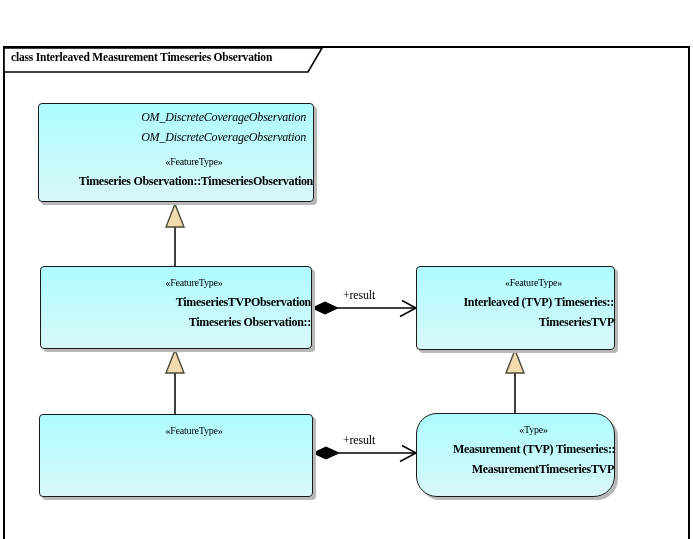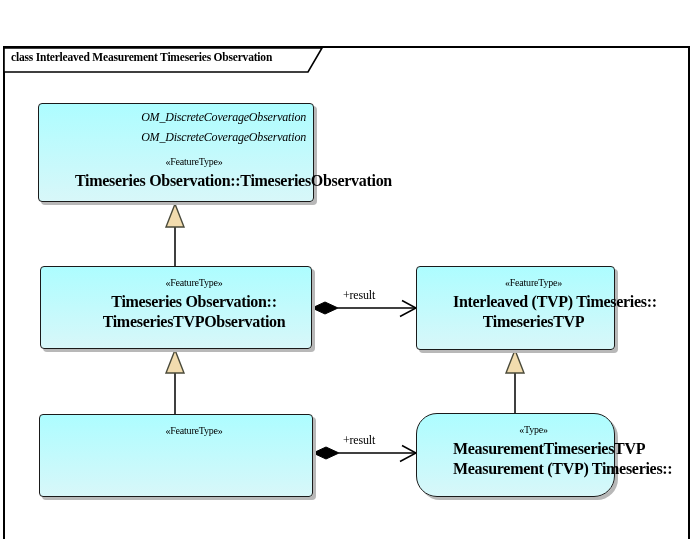--- a/index.html
+++ b/index.html
@@ -28,25 +28,26 @@
     padding-top:7px;
     padding-left:36px;
   }
   .stereo{
     font-size:10px;
     line-height:18px;
     letter-spacing:-0.2px;
     white-space:nowrap;
   }
   .cname{
-    font-size:16px;
+    font-size:12px;
     font-weight:bold;
     line-height:20px;
     letter-spacing:-0.3px;
     white-space:nowrap;
+    text-align:right;
   }
   .inherit{
     font-size:12px;
     font-style:italic;
     text-align:right;
     padding-right:7px;
     line-height:20px;
     letter-spacing:-0.2px;
     white-space:nowrap;
   }
@@ -114,36 +115,36 @@
 
   <div class="uml-box" style="left:38px;top:60px;width:276px;height:99px;padding-top:3px;">
     <div class="inherit">OM_DiscreteCoverageObservation</div>
     <div class="inherit">OM_DiscreteCoverageObservation</div>
     <div class="stereo gap-before">«FeatureType»</div>
     <div class="cname">Timeseries Observation::TimeseriesObservation</div>
   </div>
 
   <div class="uml-box" style="left:40px;top:223px;width:272px;height:83px;">
     <div class="stereo">«FeatureType»</div>
+    <div class="cname">TimeseriesTVPObservation</div>
     <div class="cname">Timeseries Observation::</div>
-    <div class="cname">TimeseriesTVPObservation</div>
   </div>
 
   <div class="uml-box" style="left:416px;top:223px;width:199px;height:84px;">
     <div class="stereo">«FeatureType»</div>
     <div class="cname">Interleaved (TVP) Timeseries::</div>
     <div class="cname">TimeseriesTVP</div>
   </div>
 
   <div class="uml-box" style="left:39px;top:371px;width:274px;height:83px;">
     <div class="stereo">«FeatureType»</div>
   </div>
 
   <div class="uml-box" style="left:416px;top:370px;width:199px;height:84px;border-radius:21px;">
     <div class="stereo">«Type»</div>
+    <div class="cname">Measurement (TVP) Timeseries::</div>
     <div class="cname">MeasurementTimeseriesTVP</div>
-    <div class="cname">Measurement (TVP) Timeseries::</div>
   </div>
 
   <div class="result-label" id="result-label-1">+result</div>
   <div class="result-label" id="result-label-2">+result</div>
 
 </div>
 
 </body></html>

